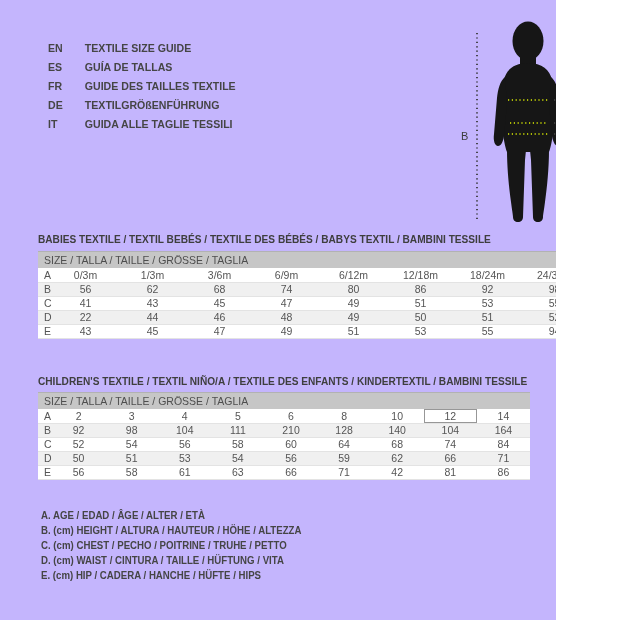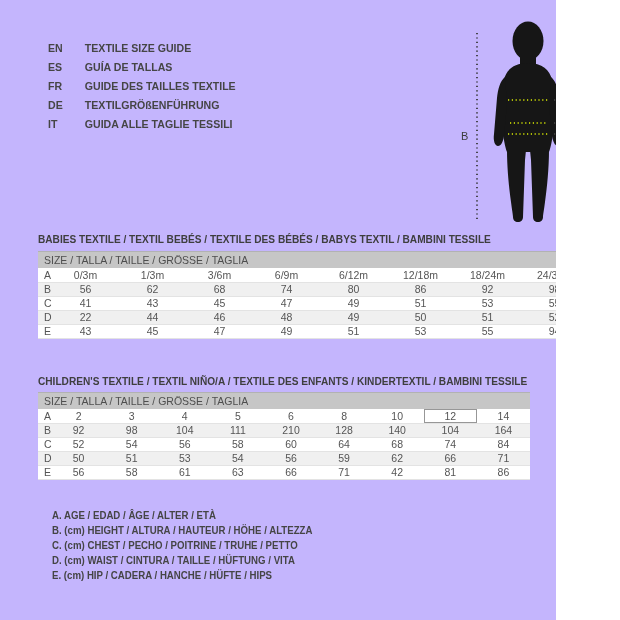--- a/index.html
+++ b/index.html
@@ -27,21 +27,21 @@
   .table-children{left:38px;top:392px;width:492px;}
   .size-table col.col-label{width:14px;}
   .size-table tr.head-row th{background:#c6c6c6;border-top:1px solid #b2b2b2;text-align:left;font-weight:400;color:#4e4e4e;height:16px;padding:0 0 0 6px;white-space:nowrap;}
   .size-table tr.data-row{height:14px;border-bottom:1px solid #e3e3e3;background:#ffffff;}
   .size-table tr.data-row.alt{background:#f0f0f0;}
   .size-table tr.data-row th{text-align:left;font-weight:400;padding:0 0 0 6px;}
   .size-table tr.data-row td{text-align:center;font-weight:400;padding:0;}
   .size-table td.boxed{outline:1px solid #979797;outline-offset:-1px;background:#ffffff;margin-left:28px;}
 
   
-  .legend{position:absolute;left:52px;top:508px;}
+  .legend{position:absolute;left:41px;top:508px;}
   .legend-line{line-height:15px;font-size:10.5px;font-weight:700;color:#454545;white-space:nowrap;transform:scaleX(0.92);transform-origin:0 0;}
 </style>
 </head>
 <body>
 
 <div class="screen">
 
   <div class="lang-block">
     <div class="lang-line">
       <span class="lang-code">EN</span>

